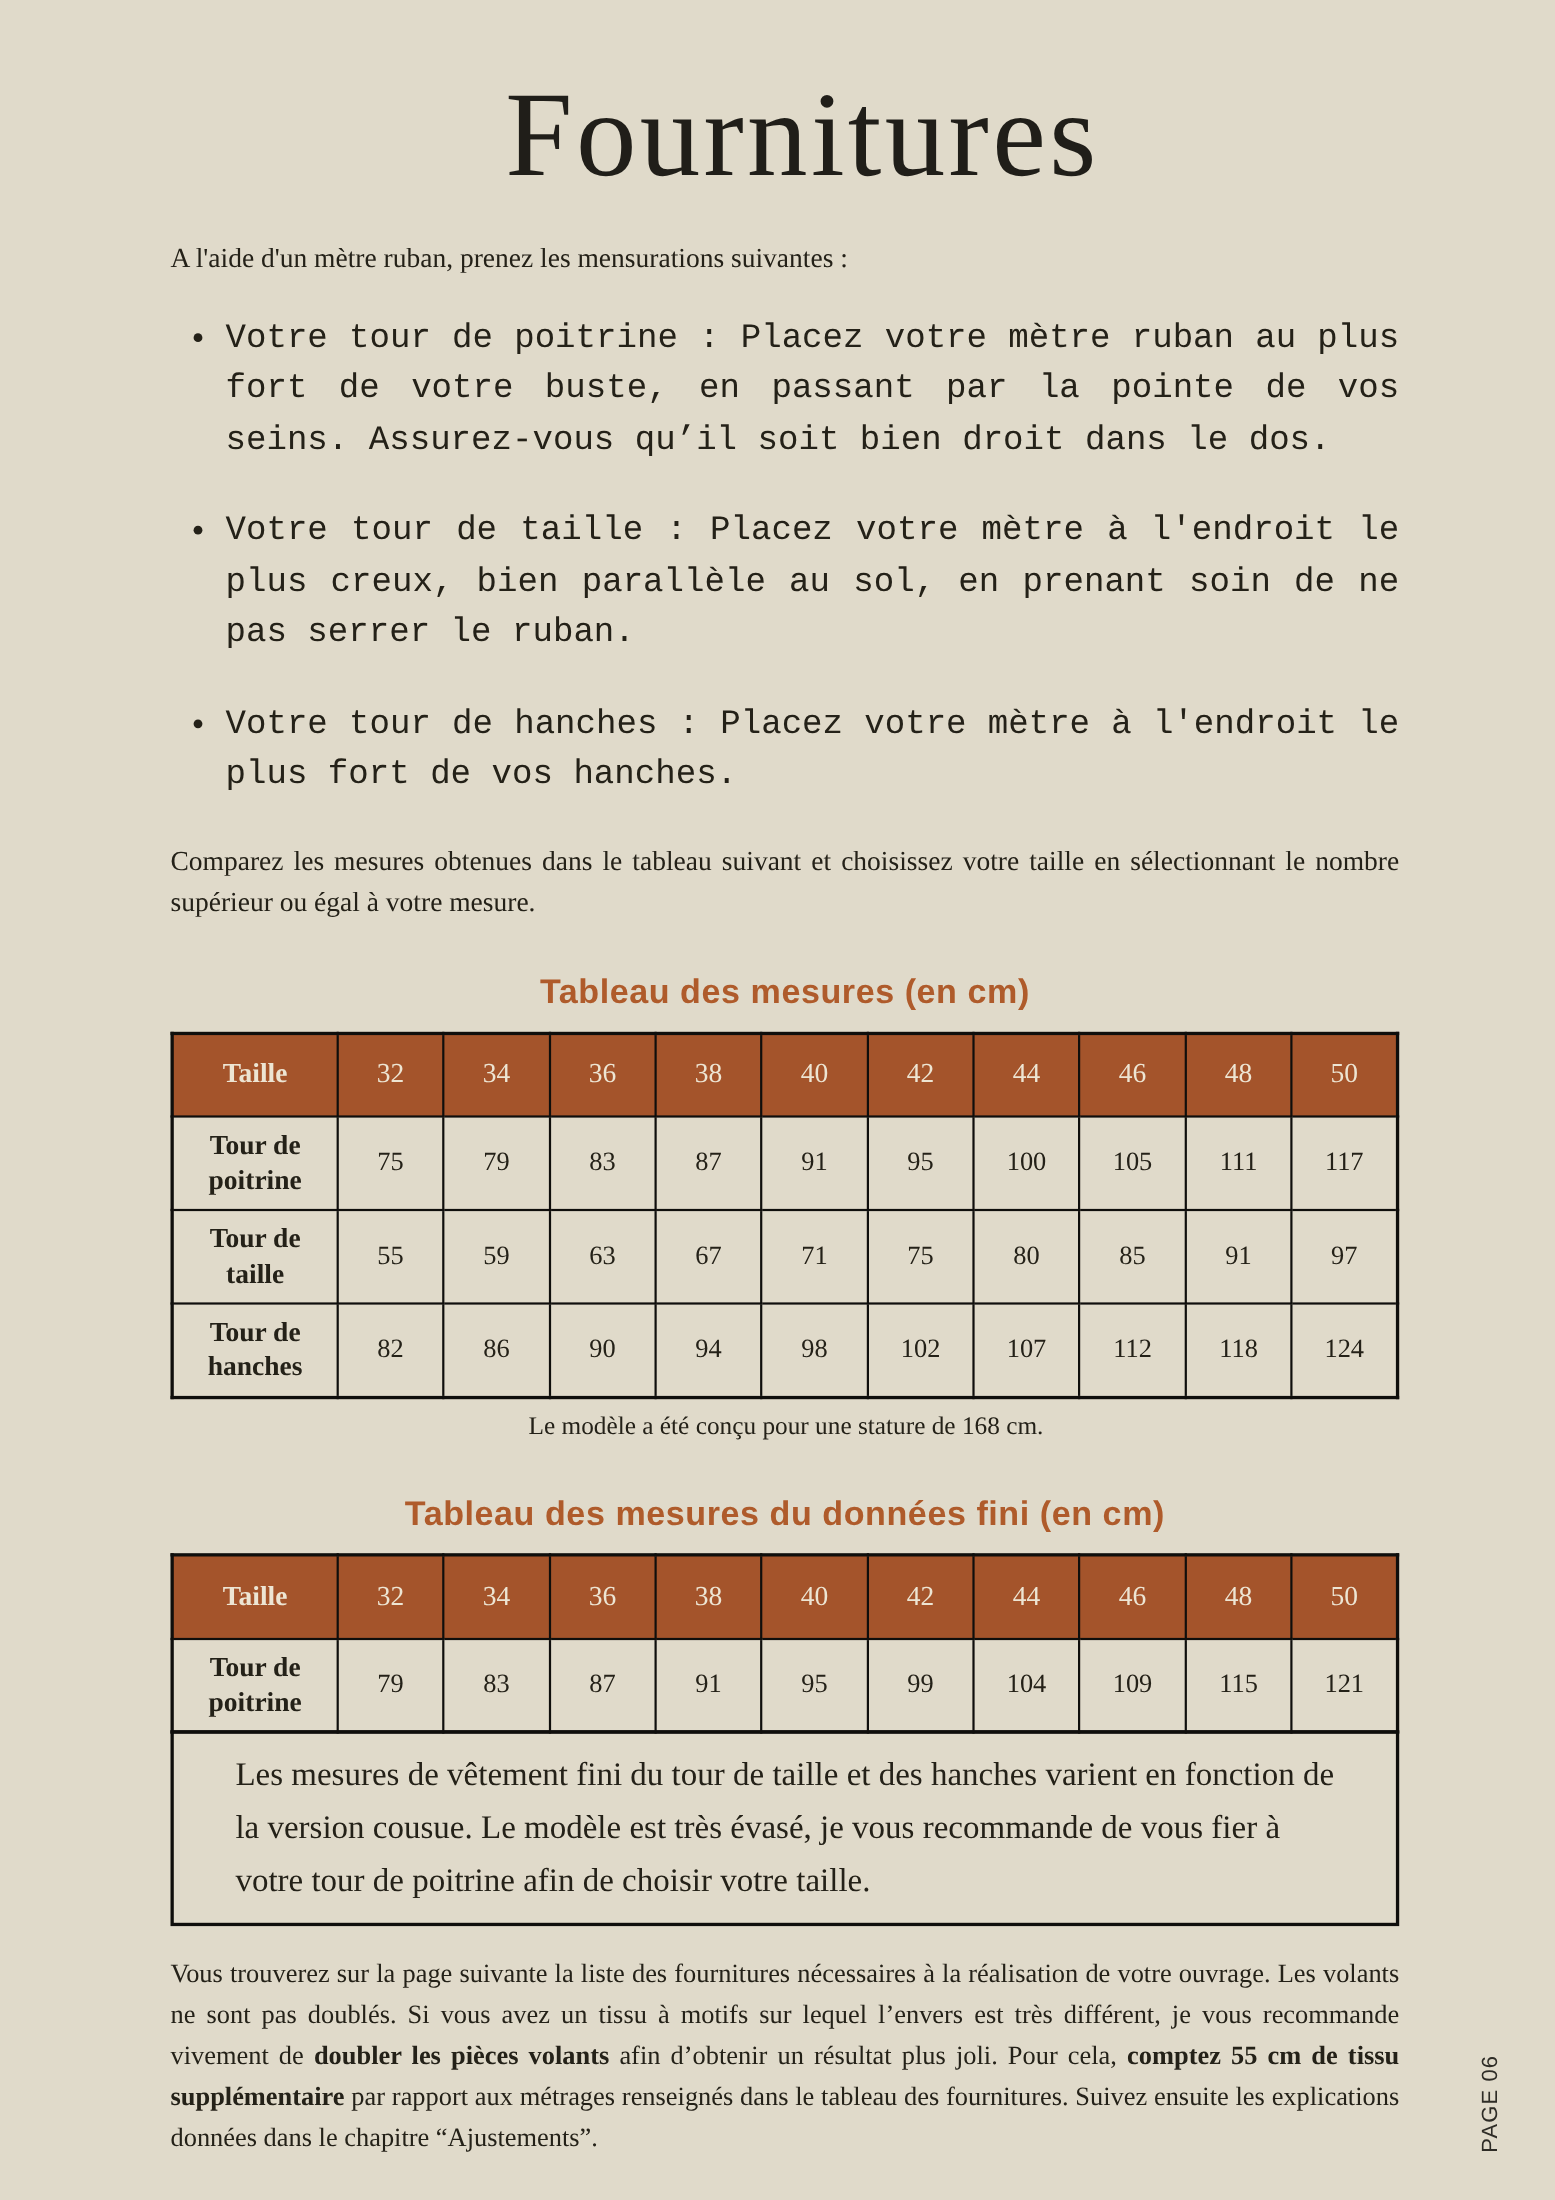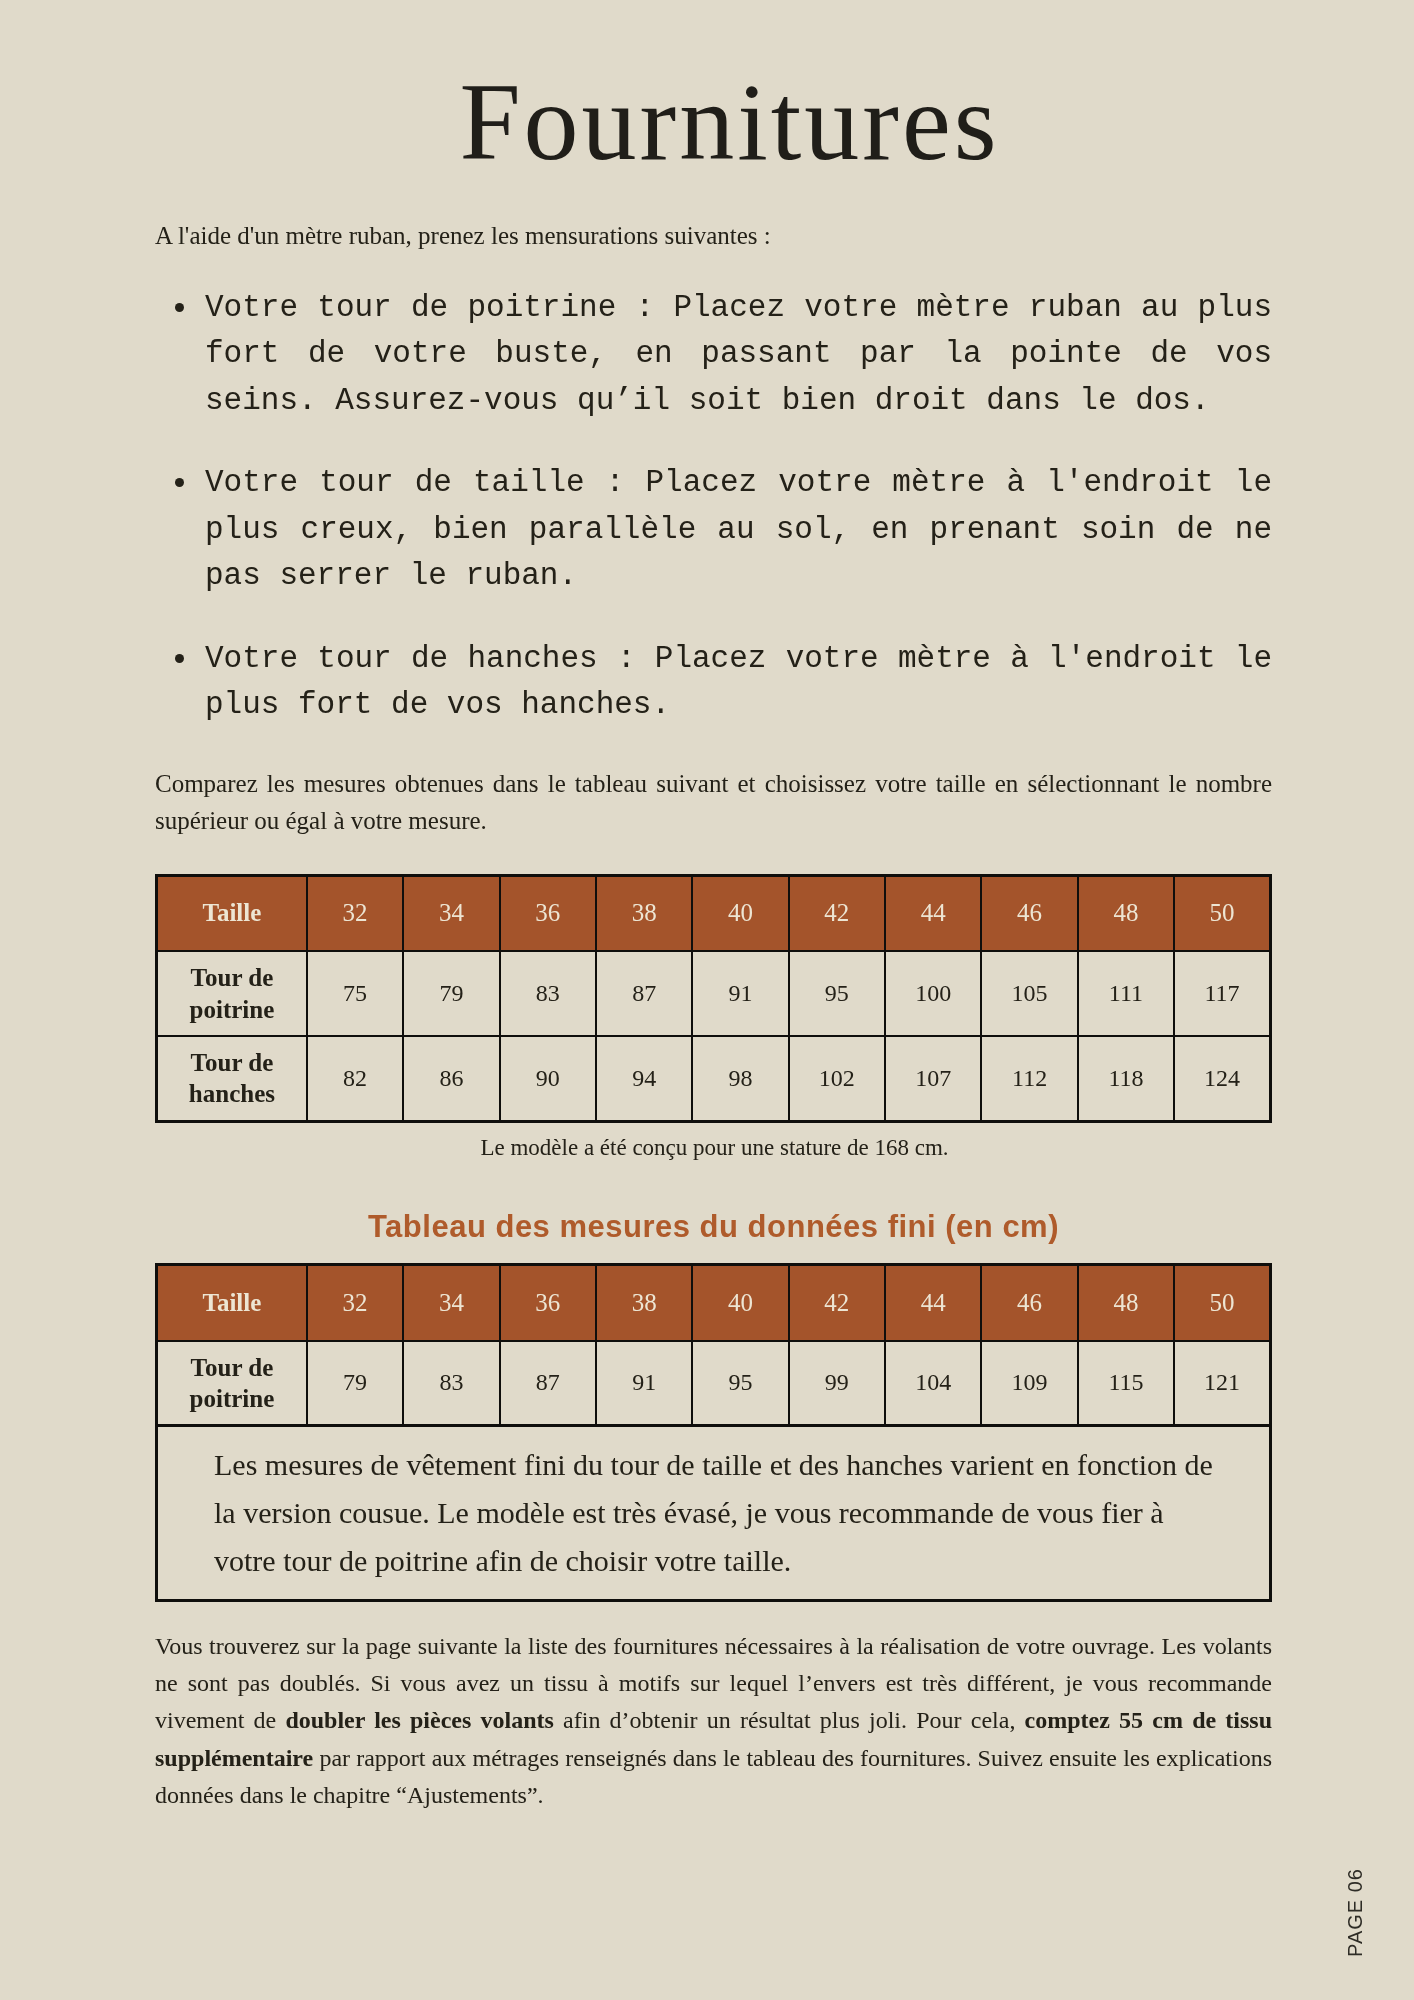--- a/index.html
+++ b/index.html
@@ -140,20 +140,21 @@
 
     <ul class="instructions">
       <li>Votre tour de poitrine : Placez votre mètre ruban au plus fort de votre buste, en passant par la pointe de vos seins. Assurez-vous qu’il soit bien droit dans le dos.</li>
       <li>Votre tour de taille : Placez votre mètre à l'endroit le plus creux, bien parallèle au sol, en prenant soin de ne pas serrer le ruban.</li>
       <li>Votre tour de hanches : Placez votre mètre à l'endroit le plus fort de vos hanches.</li>
     </ul>
 
     <p>Comparez les mesures obtenues dans le tableau suivant et choisissez votre taille en sélectionnant le nombre supérieur ou égal à votre mesure.</p>
 
 
+    <h2 class="table-heading">Tableau des mesures (en cm)</h2>
 
     <table class="measures">
         <thead>
           <tr>
             <th>Taille</th>
             <th>32</th>
             <th>34</th>
             <th>36</th>
             <th>38</th>
             <th>40</th>
@@ -172,20 +173,33 @@
             <td>83</td>
             <td>87</td>
             <td>91</td>
             <td>95</td>
             <td>100</td>
             <td>105</td>
             <td>111</td>
             <td>117</td>
           </tr>
           <tr>
+            <th>Tour de taille</th>
+            <td>55</td>
+            <td>59</td>
+            <td>63</td>
+            <td>67</td>
+            <td>71</td>
+            <td>75</td>
+            <td>80</td>
+            <td>85</td>
+            <td>91</td>
+            <td>97</td>
+          </tr>
+          <tr>
             <th>Tour de hanches</th>
             <td>82</td>
             <td>86</td>
             <td>90</td>
             <td>94</td>
             <td>98</td>
             <td>102</td>
             <td>107</td>
             <td>112</td>
             <td>118</td>

